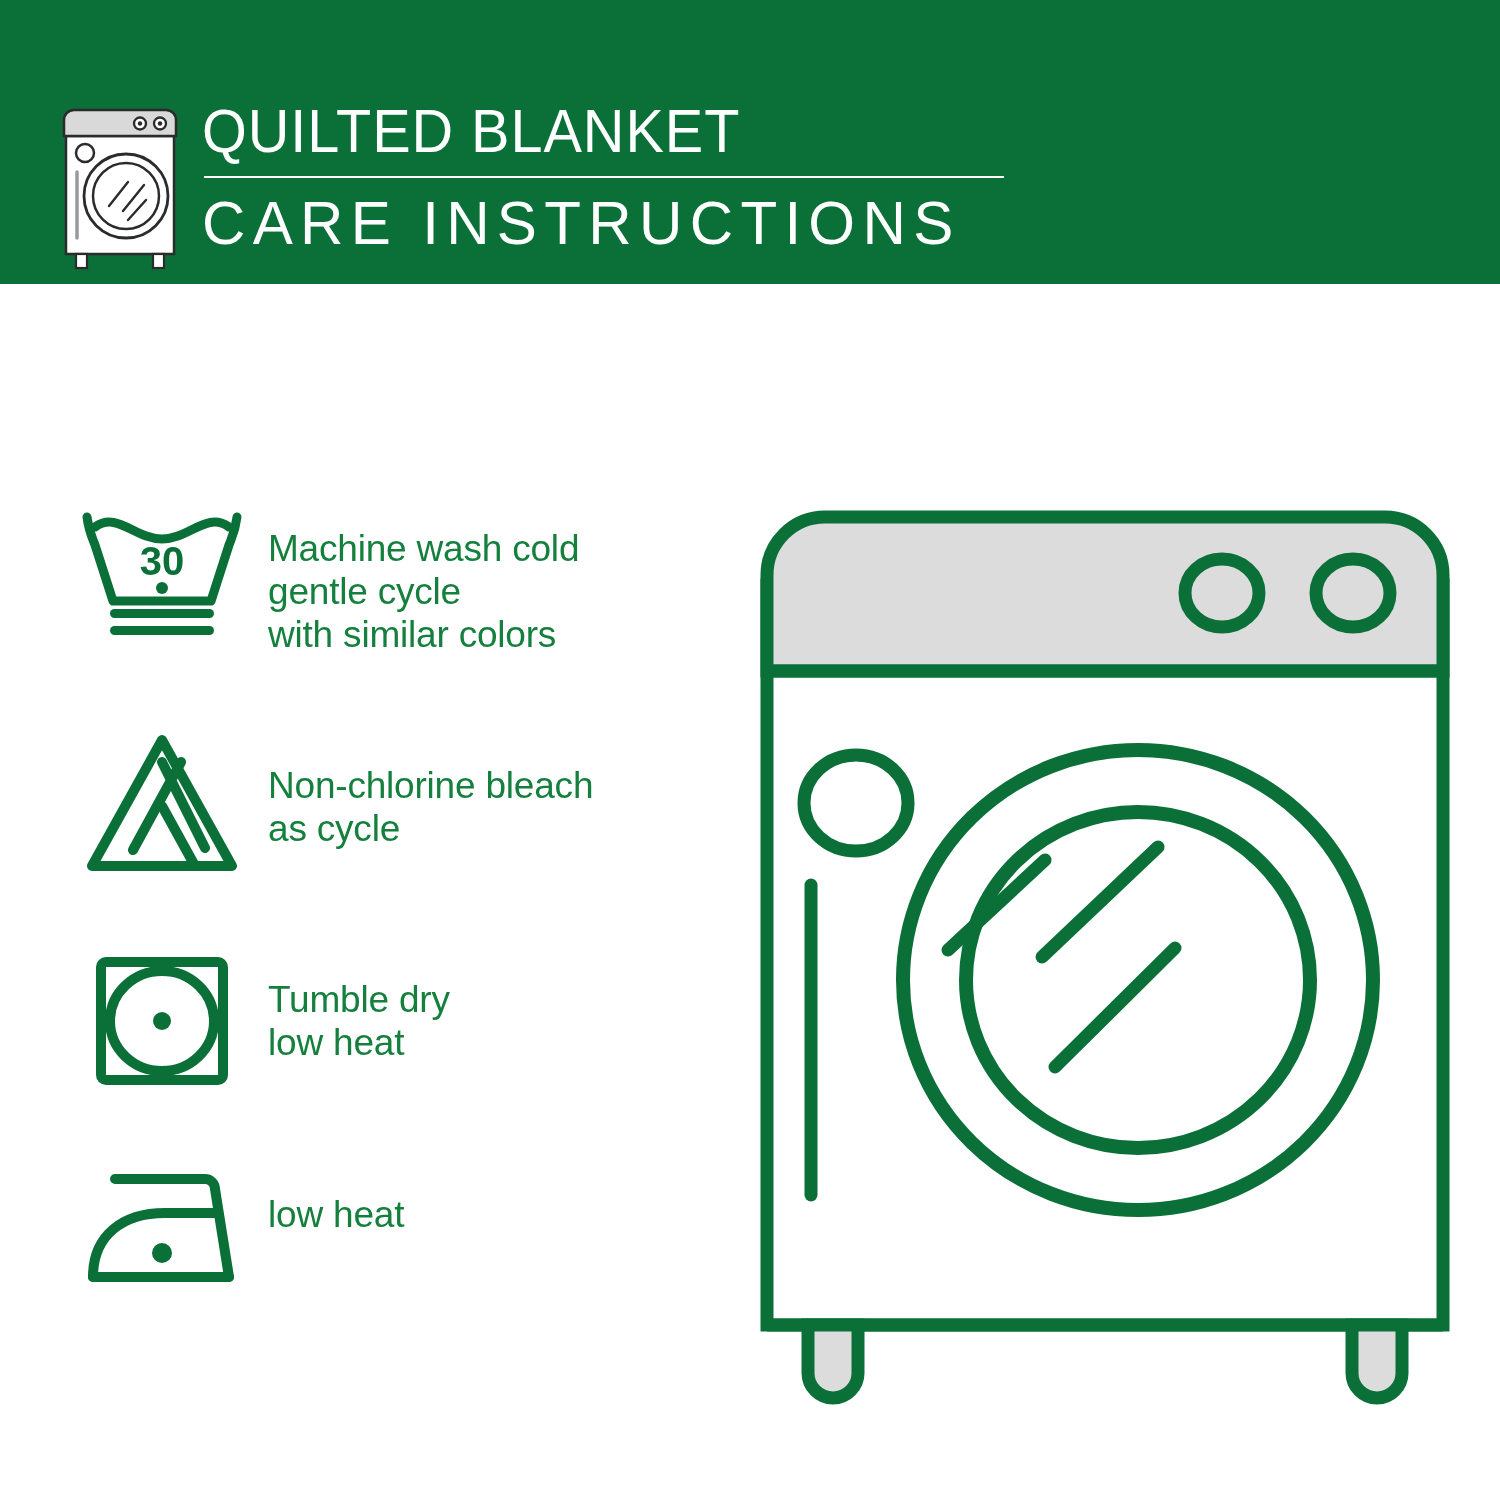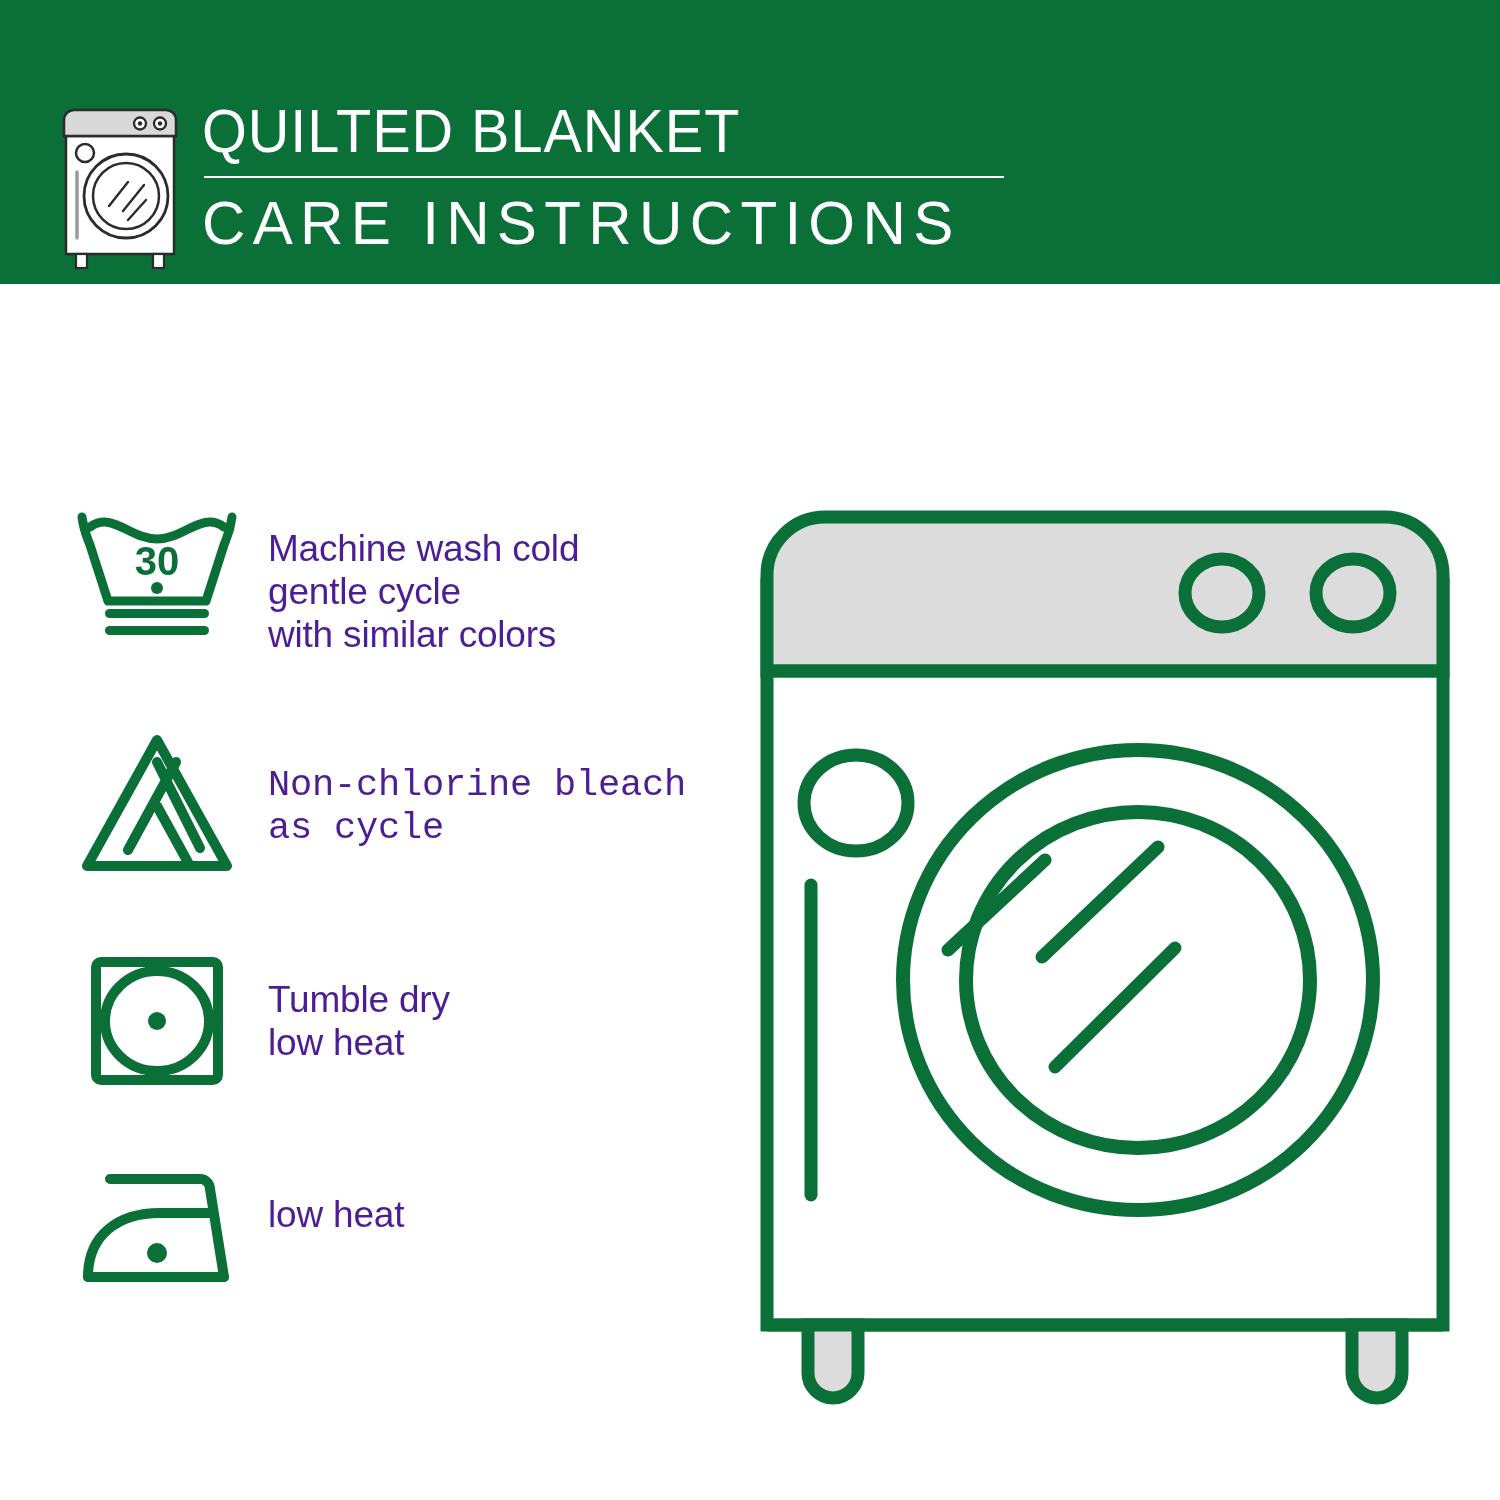--- a/index.html
+++ b/index.html
@@ -86,36 +86,36 @@
   .care-row {
     position: relative;
     display: flex;
     flex-direction: row;
     align-items: flex-start;
   }
   .care-icon {
     flex: 0 0 180px;
     width: 180px;
     display: flex;
-    justify-content: flex-start;
+    justify-content: center;
     align-items: flex-start;
   }
   .care-text {
     flex: 1 1 auto;
     padding-left: 16px;
-    color: #4c1d95;
+    color: #15803d;
     font-size: 37px;
     line-height: 43px;
     letter-spacing: -0.2px;
     font-weight: 400;
   }
   .care-text .line { display: block; }
 
   #row-wash   { margin-top: 0px;  }
-  #row-bleach { margin-top: 72px; font-family: Liberation Mono, monospace; }
+  #row-bleach { margin-top: 72px; }
   #row-dry    { margin-top: 70px; }
   #row-iron   { margin-top: 72px; }
 
   #row-wash   .care-text { padding-top: 22px; }
   #row-bleach .care-text { padding-top: 36px; }
   #row-dry    .care-text { padding-top: 30px; }
   #row-iron   .care-text { padding-top: 28px; }
 
   
   #machine-illustration {

